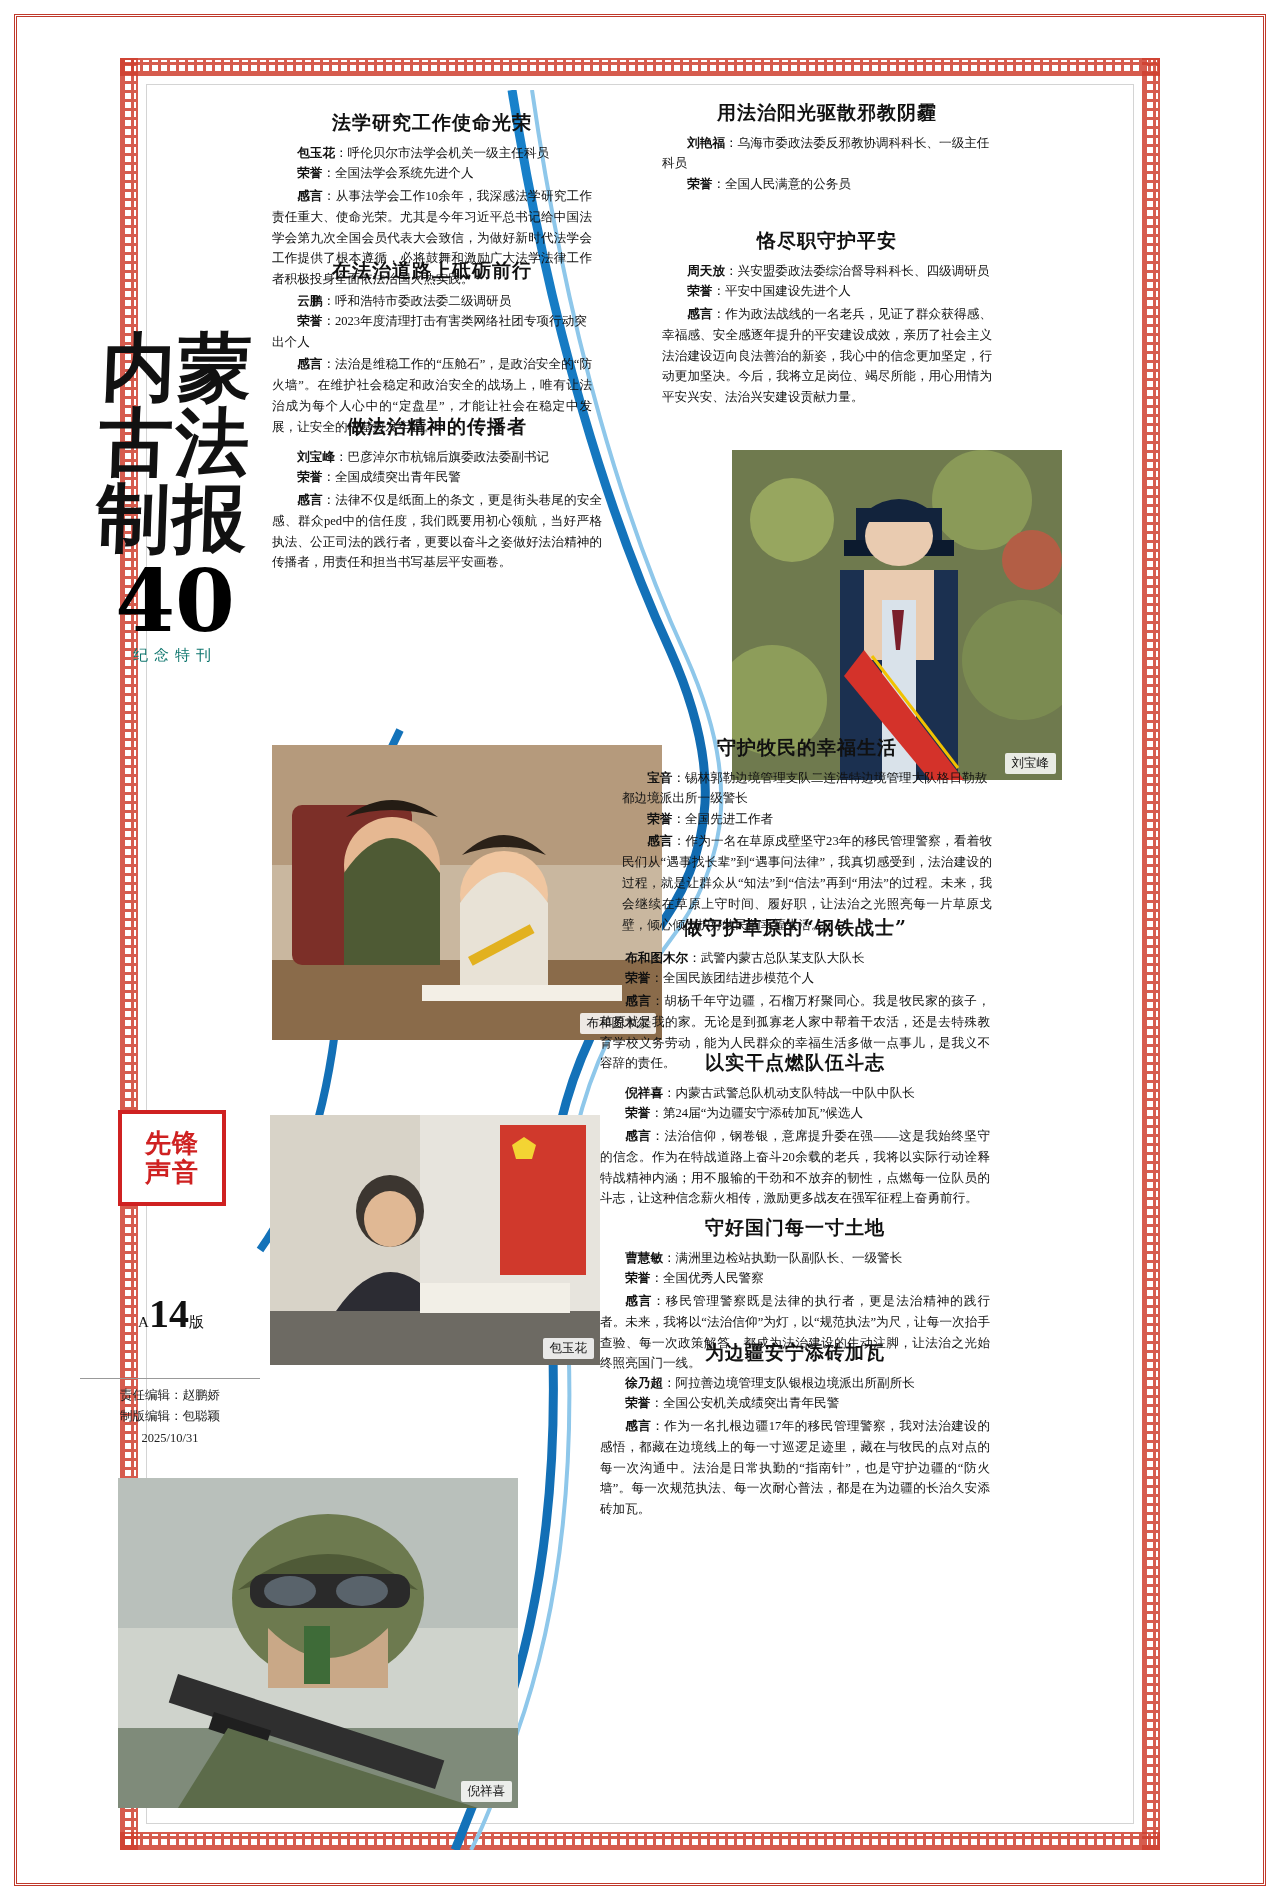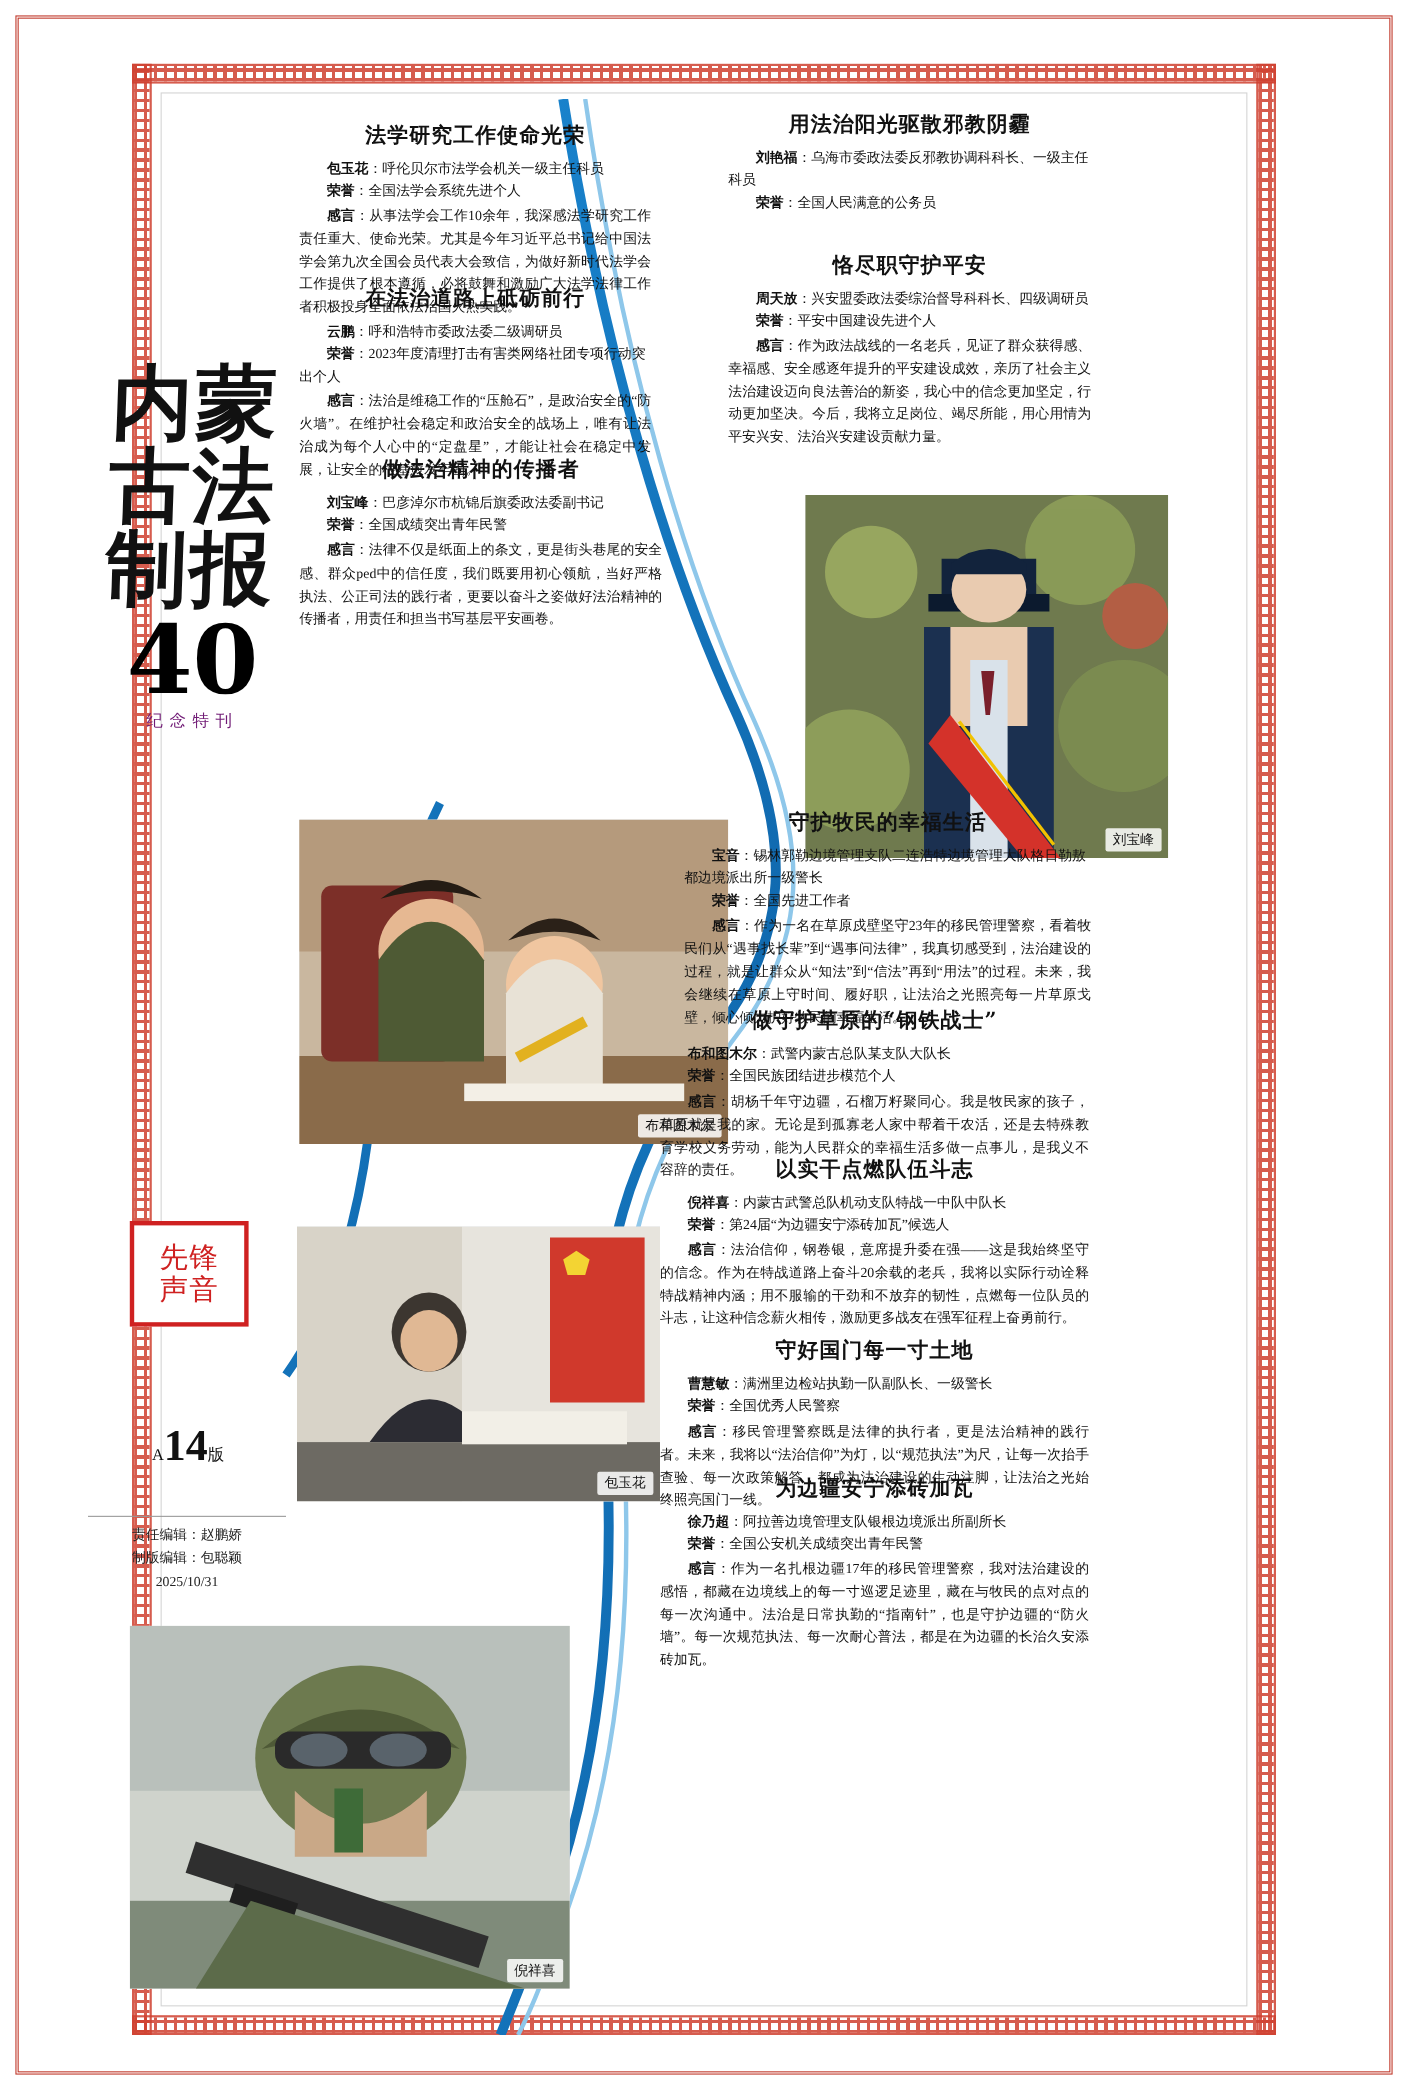--- a/index.html
+++ b/index.html
@@ -50,26 +50,26 @@
     width:190px;margin:0 auto;
     transform:skewX(-2deg);
   }
   .masthead-40{
     margin-top:6px;
     font-size:86px;color:#000000;font-weight:700;
     font-family:"DejaVu Serif", serif;
     line-height:.9;
   }
   .masthead-sub{
-    margin-top:6px;font-size:15px;color:#701a75;letter-spacing:6px;
+    margin-top:6px;font-size:15px;color:#0f766e;letter-spacing:6px;
   }
   .seal{
     position:absolute;left:118px;top:1110px;width:108px;height:96px;
     border:4px solid #cf2121;box-sizing:border-box;
-    color:#cf2121;font-size:26px;font-weight:400;line-height:1.12;
+    color:#cf2121;font-size:26px;font-weight:700;line-height:1.12;
     display:flex;align-items:center;justify-content:center;
     letter-spacing:1px;
     background:#fff;
   }
   .seal span{display:block;}
   .pageno{
     position:absolute;left:96px;top:1290px;width:150px;text-align:center;
     color:#111;
   }
   .pageno .big{font-size:40px;font-weight:700;font-family:"Liberation Serif",serif;}

